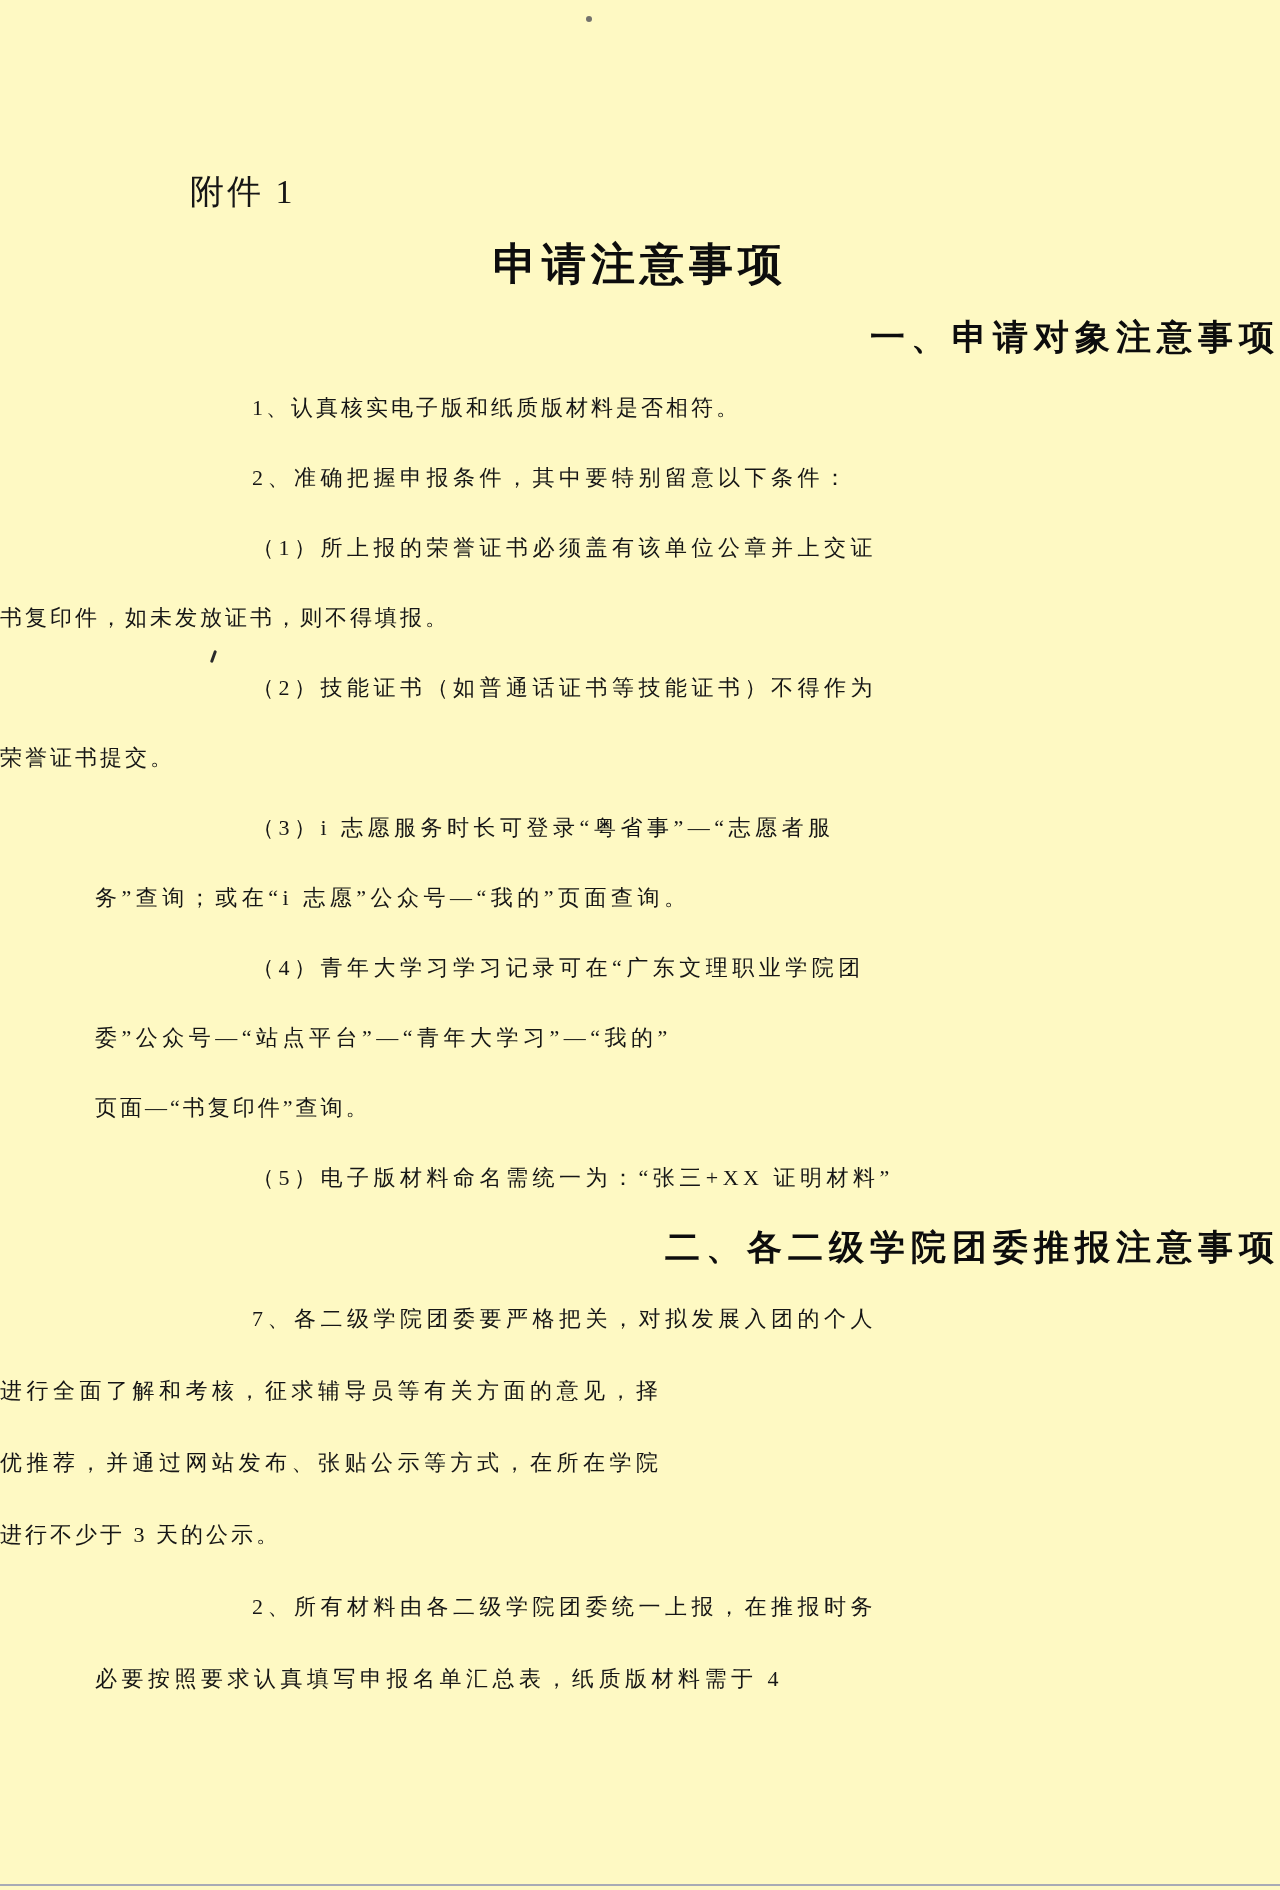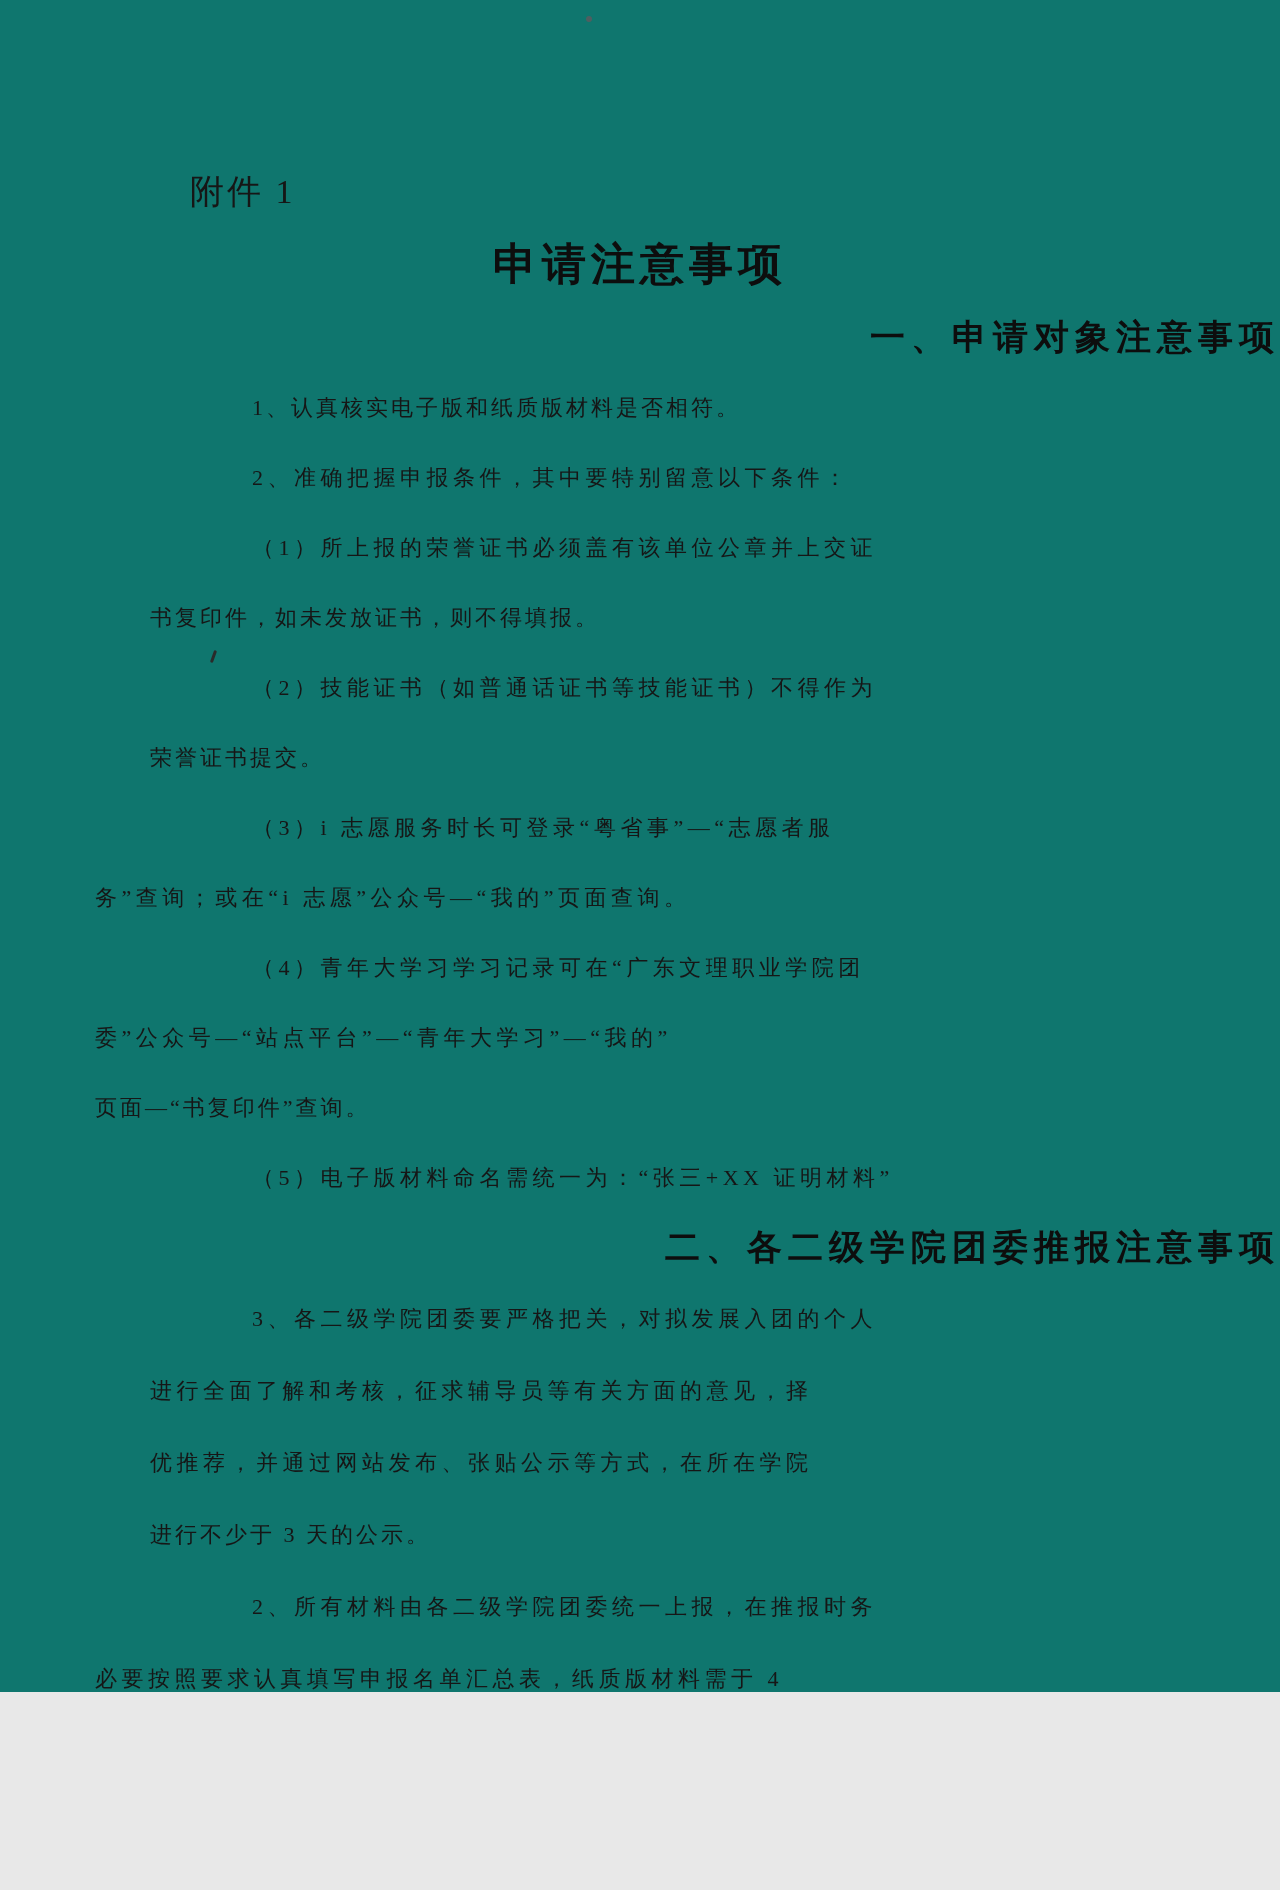--- a/index.html
+++ b/index.html
@@ -1,19 +1,19 @@
 <!DOCTYPE html>
 <html><head>
 <meta charset="utf-8">
 <style>
   html,body{margin:0;padding:0;background:#e8e8e8;}
   .page{
     position:relative;
-    width:1280px;height:1692px;
-    background:#0f766e;
+    width:1280px;height:1890px;
+    background:#fef9c3;
     overflow:hidden;
     font-family:"Liberation Serif","DejaVu Serif",serif;
     color:#161616;
   }
   .attachment{
     margin:0;
     margin-top:157px;
     padding-left:190px;
     font-size:34px;
     line-height:70px;
@@ -39,21 +39,21 @@
   .line.pitch-b{line-height:72px;}
   .line.heading{
     padding-left:278px;
     font-weight:700;
     font-size:35px;
     letter-spacing:6px;
     color:#0d0d0d;
     text-align:right;
   }
   .line.item{padding-left:252px;}
-  .line.cont{padding-left:150px;}
+  .line.cont{}
   .line.cont-b{padding-left:95px;}
   
   .artifact-dot{
     position:absolute;left:586px;top:16px;
     width:6px;height:6px;border-radius:50%;
     background:#5a5a5e;opacity:.85;
   }
   .artifact-tick{
     position:absolute;left:212px;top:650px;
     width:3px;height:13px;
@@ -83,21 +83,21 @@
       <div class="line cont">书复印件，如未发放证书，则不得填报。</div>
       <div class="line item justified">（2）技能证书（如普通话证书等技能证书）不得作为</div>
       <div class="line cont">荣誉证书提交。</div>
       <div class="line item justified">（3）i 志愿服务时长可登录“粤省事”—“志愿者服</div>
       <div class="line cont-b justified">务”查询；或在“i 志愿”公众号—“我的”页面查询。</div>
       <div class="line item justified">（4）青年大学习学习记录可在“广东文理职业学院团</div>
       <div class="line cont-b justified">委”公众号—“站点平台”—“青年大学习”—“我的”</div>
       <div class="line cont-b">页面—“书复印件”查询。</div>
       <div class="line item justified">（5）电子版材料命名需统一为：“张三+XX 证明材料”</div>
       <div class="line heading">二、各二级学院团委推报注意事项</div>
-      <div class="line item justified pitch-b">3、各二级学院团委要严格把关，对拟发展入团的个人</div>
+      <div class="line item justified pitch-b">7、各二级学院团委要严格把关，对拟发展入团的个人</div>
       <div class="line cont justified pitch-b">进行全面了解和考核，征求辅导员等有关方面的意见，择</div>
       <div class="line cont justified pitch-b">优推荐，并通过网站发布、张贴公示等方式，在所在学院</div>
       <div class="line cont pitch-b">进行不少于 3 天的公示。</div>
       <div class="line item justified pitch-b">2、所有材料由各二级学院团委统一上报，在推报时务</div>
       <div class="line cont-b justified pitch-b">必要按照要求认真填写申报名单汇总表，纸质版材料需于 4</div>
     </div>
 
   <div class="artifact-dot"></div>
   <div class="artifact-tick"></div>
   <div class="bottom-edge"></div>

